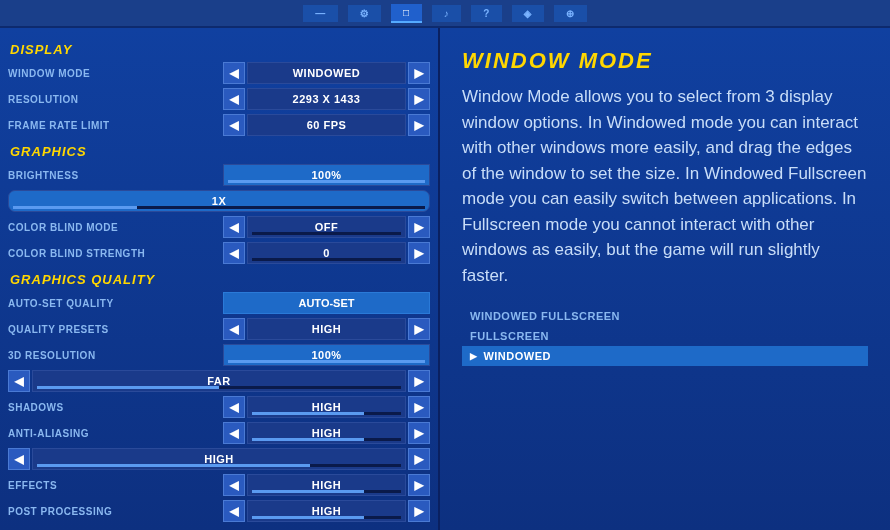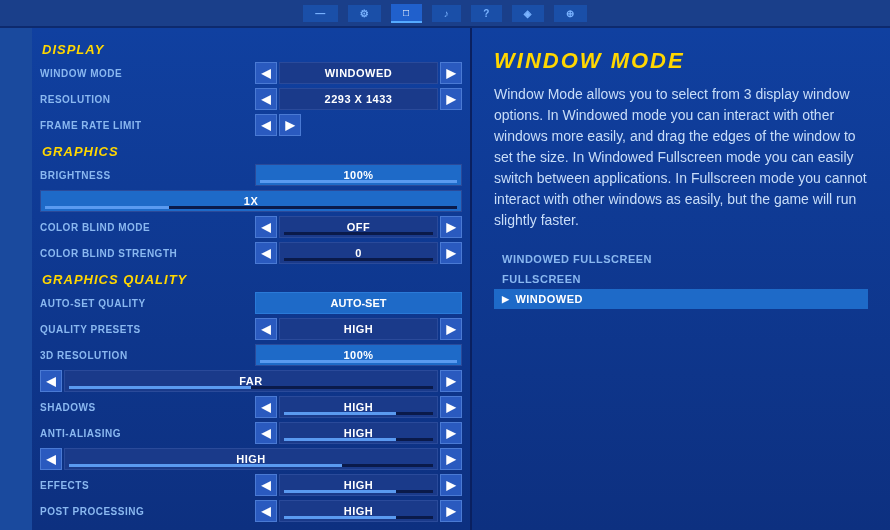--- a/index.html
+++ b/index.html
@@ -37,21 +37,20 @@
     .nav-tab.active {
       background: #2060cc;
       color: white;
       border-bottom: 2px solid #5af;
     }
 
     .main-content {
       display: flex;
       flex: 1;
       overflow: hidden;
-      margin-left: 32px;
     }
 
     
     .left-panel {
       width: 440px;
       background: linear-gradient(180deg, #1040a0 0%, #0d3080 100%);
       overflow-y: auto;
       padding: 8px 0;
       border-right: 2px solid #0a2060;
     }
@@ -169,21 +168,21 @@
       color: #ffd700;
       font-size: 22px;
       font-weight: 900;
       font-style: italic;
       text-transform: uppercase;
       letter-spacing: 2px;
       margin-bottom: 10px;
     }
     .rp-description {
       color: #c8ddf8;
-      font-size: 14px;
+      font-size: 17px;
       line-height: 1.5;
       margin-bottom: 18px;
     }
     .rp-option {
       color: #8ab8f0;
       font-size: 11px;
       font-weight: 700;
       padding: 4px 8px;
       cursor: pointer;
       text-transform: uppercase;
@@ -239,41 +238,44 @@
           <span class="ctrl-value-text">2293 X 1433</span>
         </div>
         <button class="ctrl-btn">▶</button>
       </div>
     </div>
 
     <div class="setting-row">
       <div class="setting-label">Frame Rate Limit</div>
       <div class="setting-control">
         <button class="ctrl-btn">◀</button>
+        <div class="ctrl-value">
+          <span class="ctrl-value-text">60 FPS</span>
+        </div>
         <button class="ctrl-btn">▶</button>
       </div>
     </div>
 
     <div class="section-header">Graphics</div>
 
     <div class="setting-row">
       <div class="setting-label">Brightness</div>
       <div class="setting-control">
         <div class="ctrl-value active-blue" style="cursor:pointer;">
           <span class="ctrl-value-text">100%</span>
           <div class="slider-bar">
               <div class="slider-fill" style="width:100%"></div>
             </div>
         </div>
       </div>
     </div>
 
     <div class="setting-row">
       <div class="setting-control">
-        <div class="ctrl-value active-blue" style="cursor:pointer;">
+        <div class="ctrl-value active-blue" style="cursor:pointer;border-radius:7px;">
           <span class="ctrl-value-text">1x</span>
           <div class="slider-bar">
               <div class="slider-fill" style="width:30%"></div>
             </div>
         </div>
       </div>
     </div>
 
     <div class="setting-row">
       <div class="setting-label">Color Blind Mode</div>

